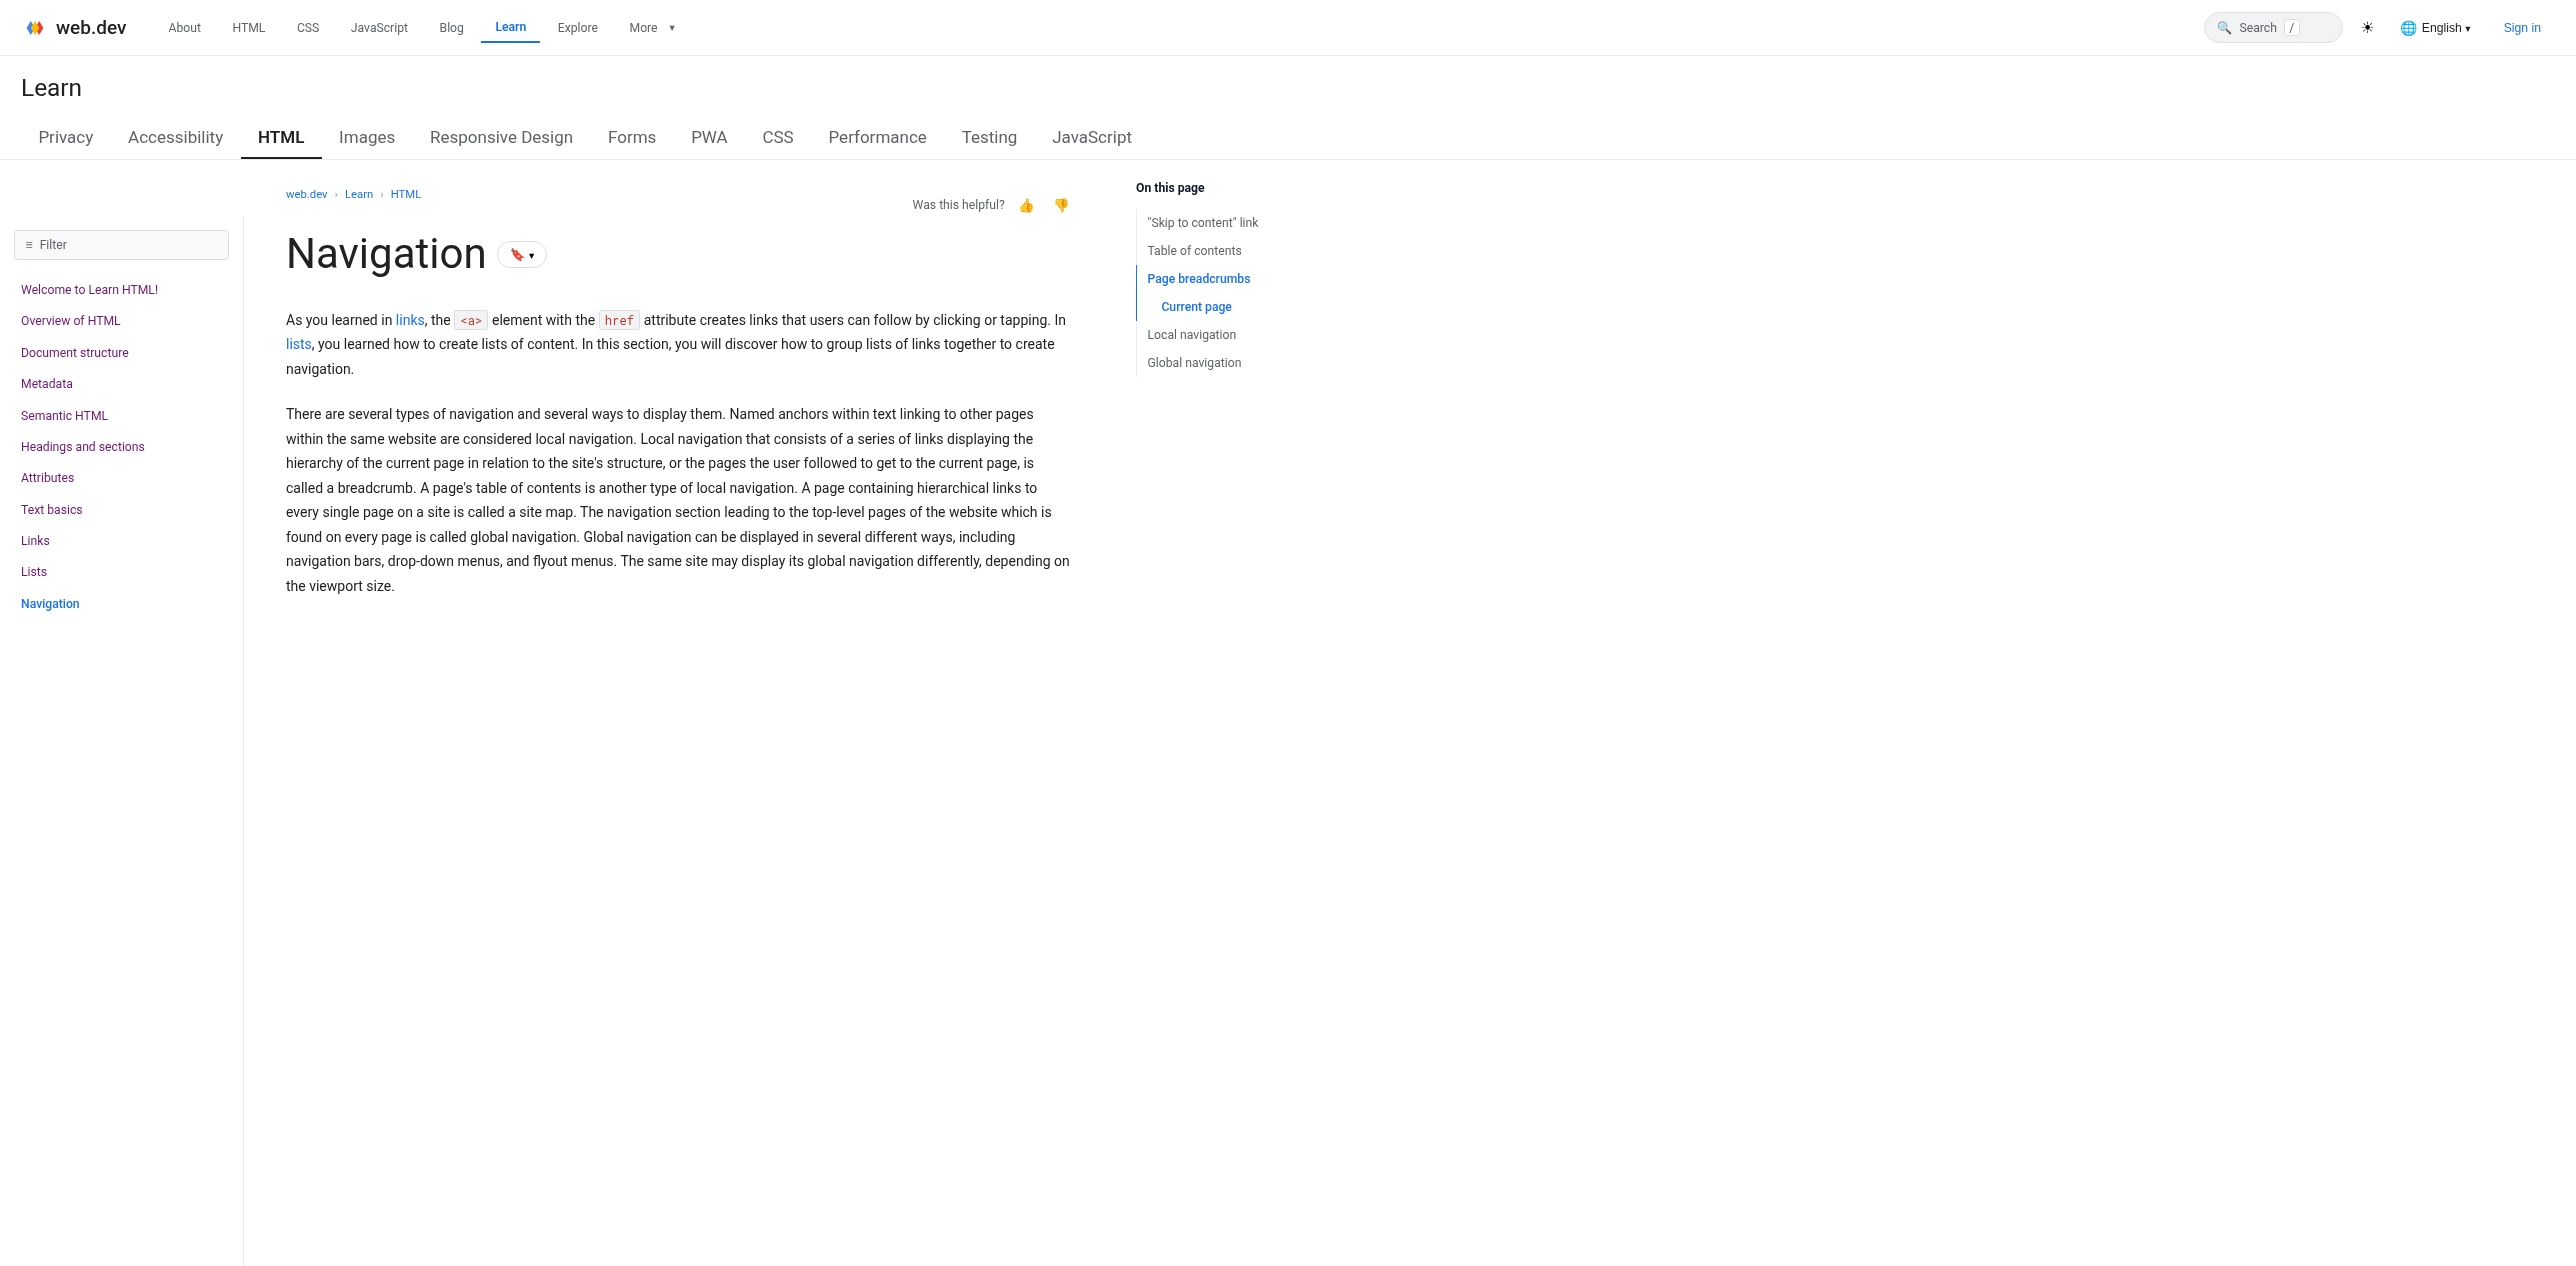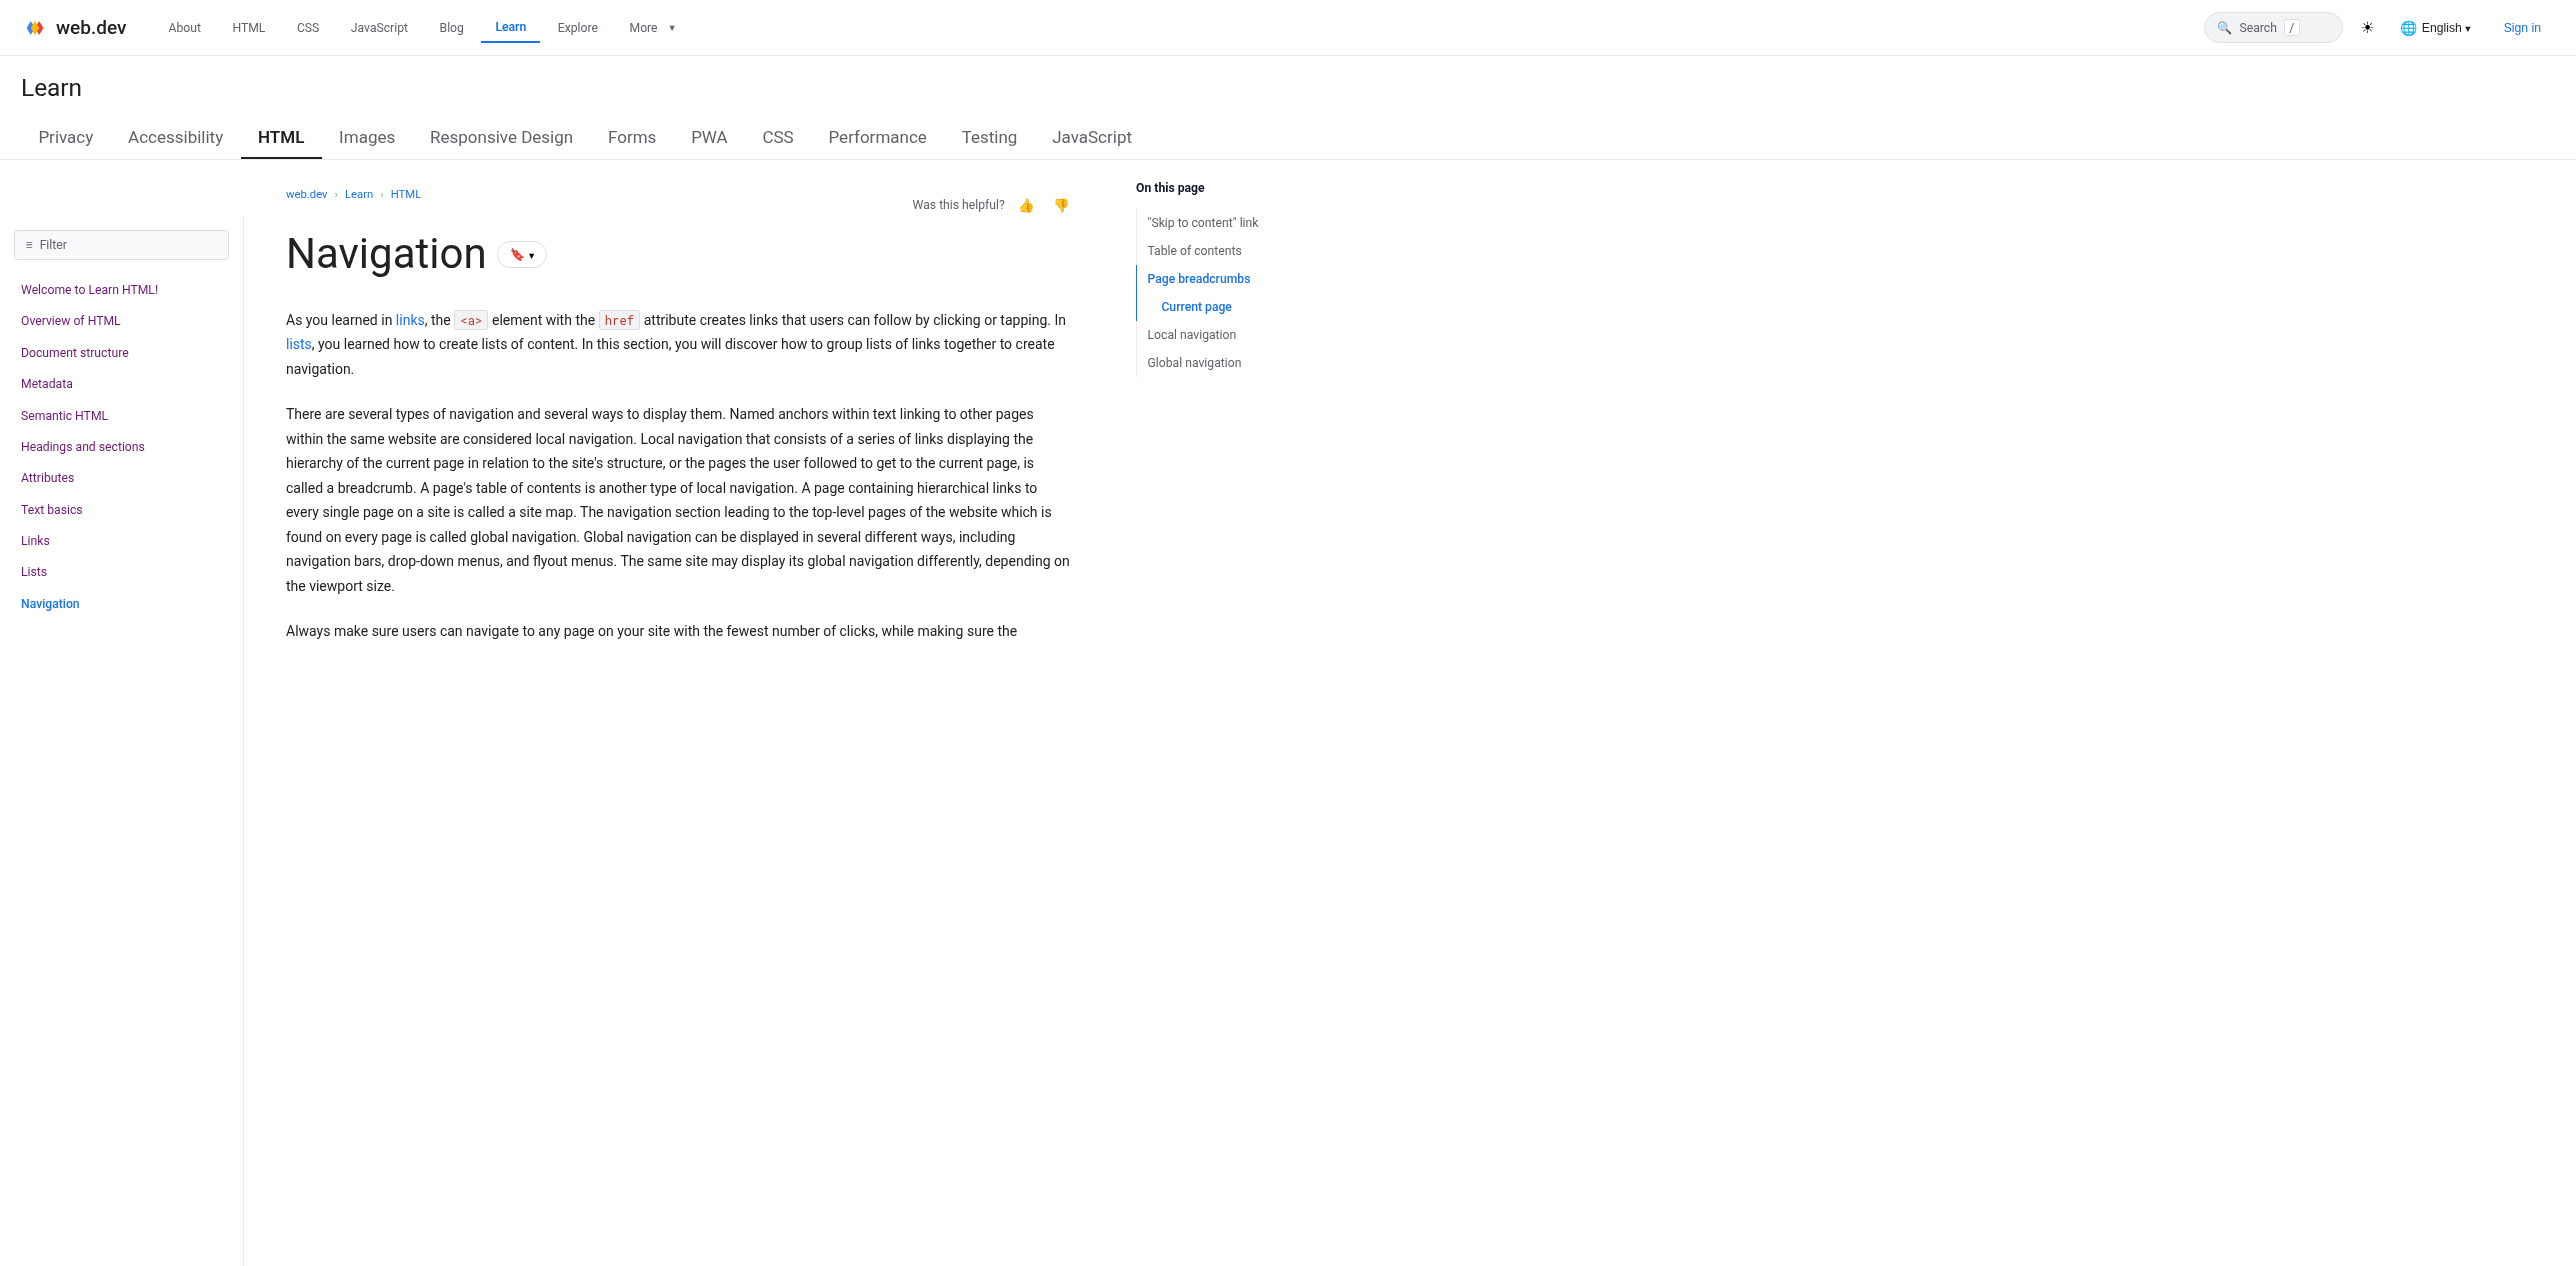--- a/index.html
+++ b/index.html
@@ -184,23 +184,20 @@
     </div>
 
     <p class="content-text">
       As you learned in <a href="#" class="content-link">links</a>, the <code class="code-inline">&lt;a&gt;</code> element with the <code class="code-inline">href</code> attribute creates links that users can follow by clicking or tapping. In <a href="#" class="content-link">lists</a>, you learned how to create lists of content. In this section, you will discover how to group lists of links together to create navigation.
     </p>
 
     <p class="content-text">
       There are several types of navigation and several ways to display them. Named anchors within text linking to other pages within the same website are considered local navigation. Local navigation that consists of a series of links displaying the hierarchy of the current page in relation to the site's structure, or the pages the user followed to get to the current page, is called a breadcrumb. A page's table of contents is another type of local navigation. A page containing hierarchical links to every single page on a site is called a site map. The navigation section leading to the top-level pages of the website which is found on every page is called global navigation. Global navigation can be displayed in several different ways, including navigation bars, drop-down menus, and flyout menus. The same site may display its global navigation differently, depending on the viewport size.
     </p>
 
-    <p class="content-text">
-      Always make sure users can navigate to any page on your site with the fewest number of clicks, while making sure the
-    </p>
   </main>
 
   <aside class="right-sidebar">
     <div class="toc-title">On this page</div>
     <div>
       <a class="toc-item" href="#">"Skip to content" link</a>
       <a class="toc-item" href="#">Table of contents</a>
       <a class="toc-item active" href="#">Page breadcrumbs</a>
       <a class="toc-item sub active" href="#">Current page</a>
       <a class="toc-item" href="#">Local navigation</a>

